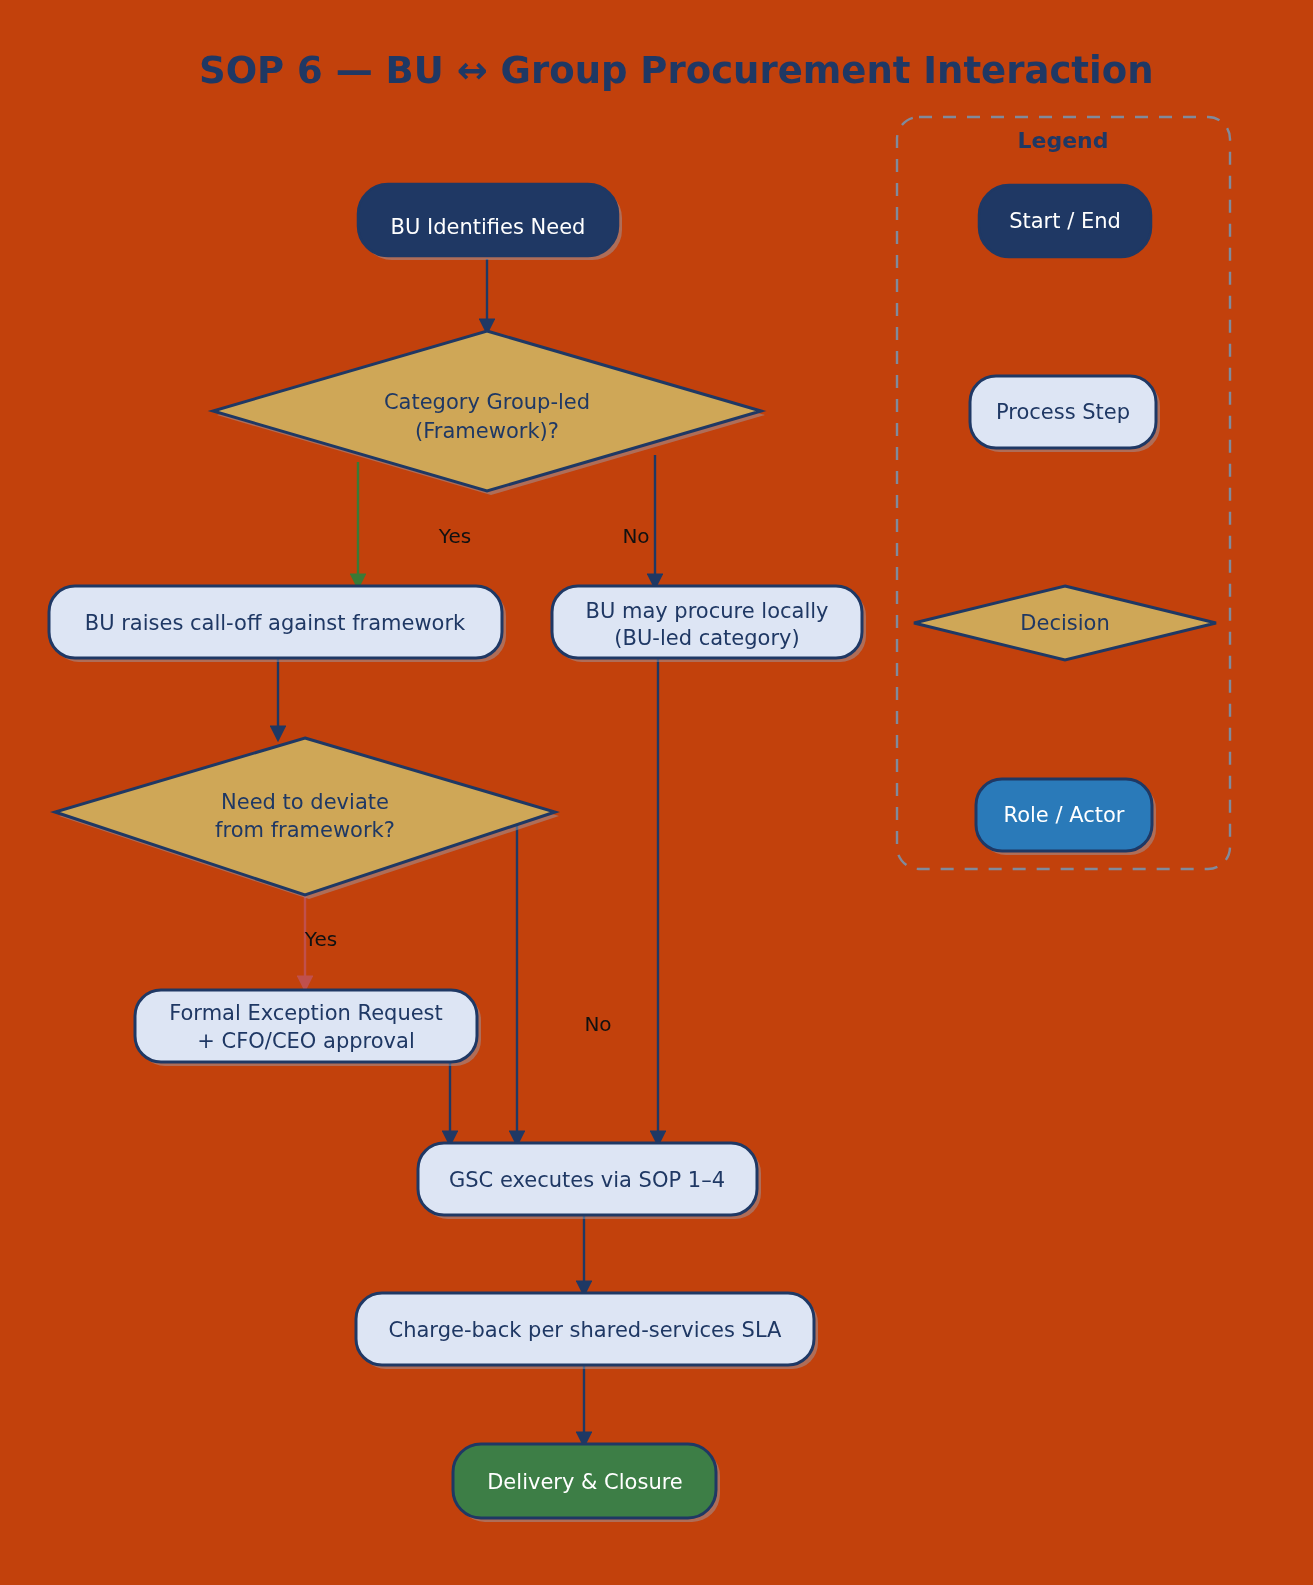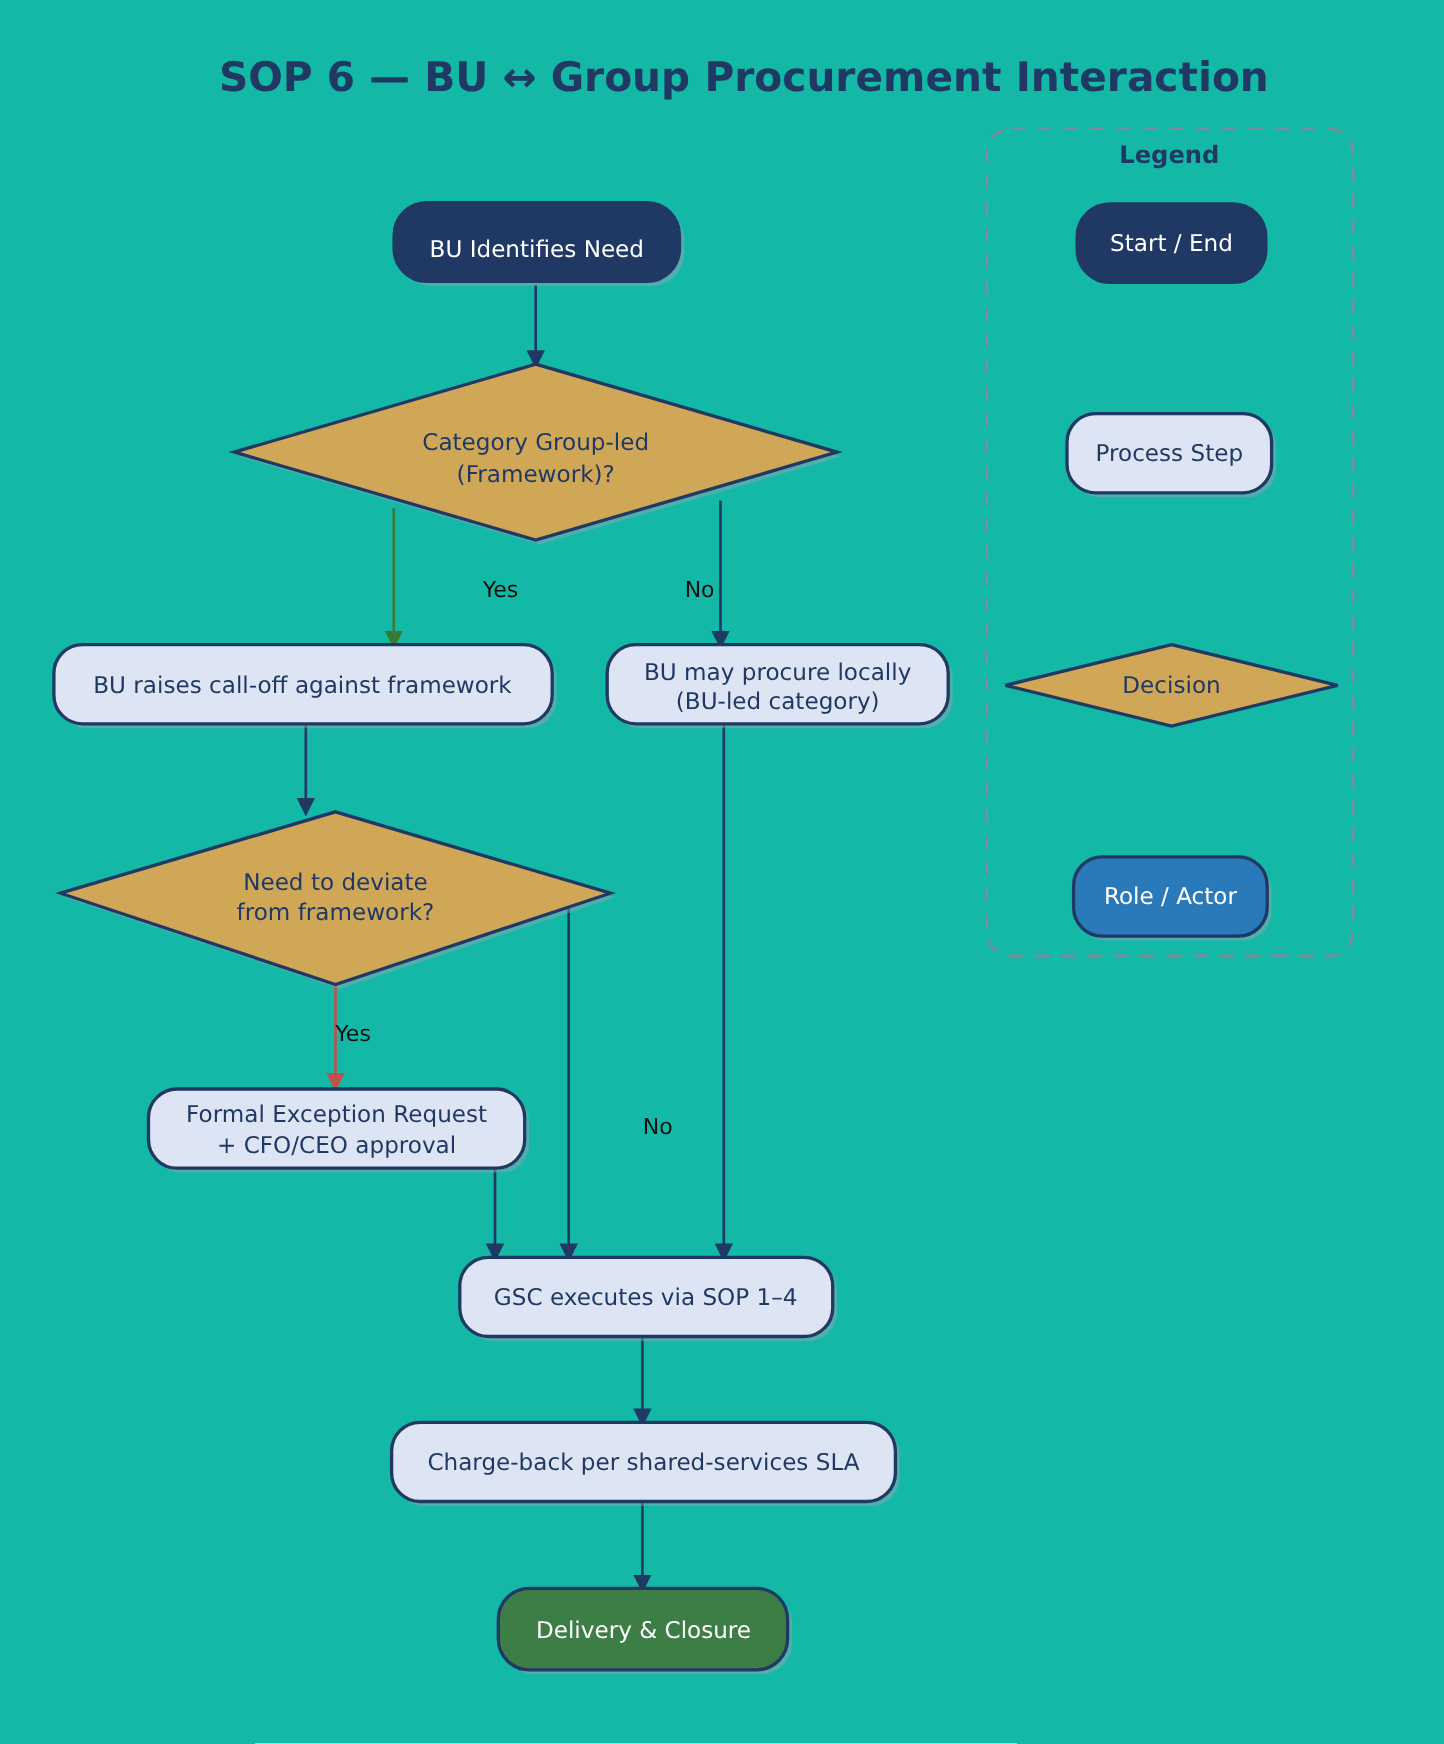--- a/index.html
+++ b/index.html
@@ -7,21 +7,21 @@
     padding: 0;
     background: #ffffff;
   }
   body {
     font-family: "DejaVu Sans", sans-serif;
   }
   #canvas {
     position: relative;
     width: 1313px;
     height: 1585px;
-    background: #14b8a6;
+    background: #c2410c;
     overflow: hidden;
   }
   #diagram-svg {
     position: absolute;
     left: 0;
     top: 0;
     width: 1313px;
     height: 1585px;
   }
   .title-text {

